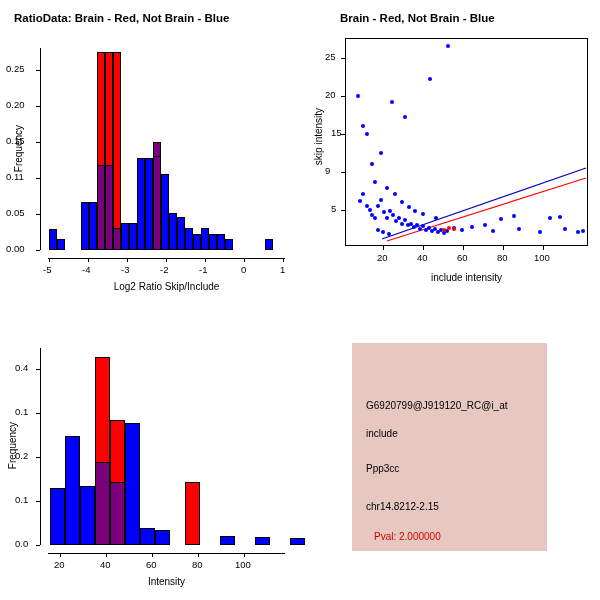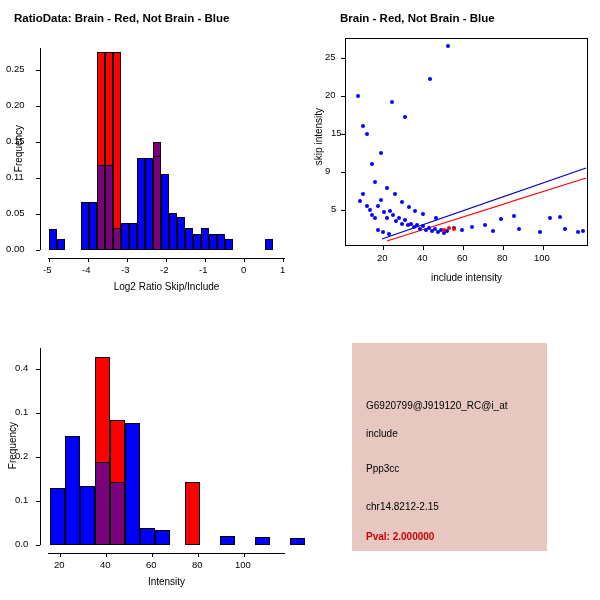--- a/index.html
+++ b/index.html
@@ -328,14 +328,14 @@
   <div class="tick-label" style="left:235px; top:259px;">100</div>
 
   <div class="axis-title" style="position:absolute; left:48px; top:276px; width:237px;">Intensity</div>
 </div>
 
 <div class="infobox" style="left:352px; top:343px; width:195px; height:208px;">
   <div class="line" style="left:14px; top:57px;">G6920799@J919120_RC@i_at</div>
   <div class="line" style="left:14px; top:85px;">include</div>
   <div class="line" style="left:14px; top:120px;">Ppp3cc</div>
   <div class="line" style="left:14px; top:158px;">chr14.8212-2.15</div>
-  <div class="line pval" style="left:14px; top:188px;font-weight:bold;">Pval: 2.000000</div>
+  <div class="line pval" style="left:22px; top:188px;">Pval: 2.000000</div>
 </div>
 
 </body></html>

